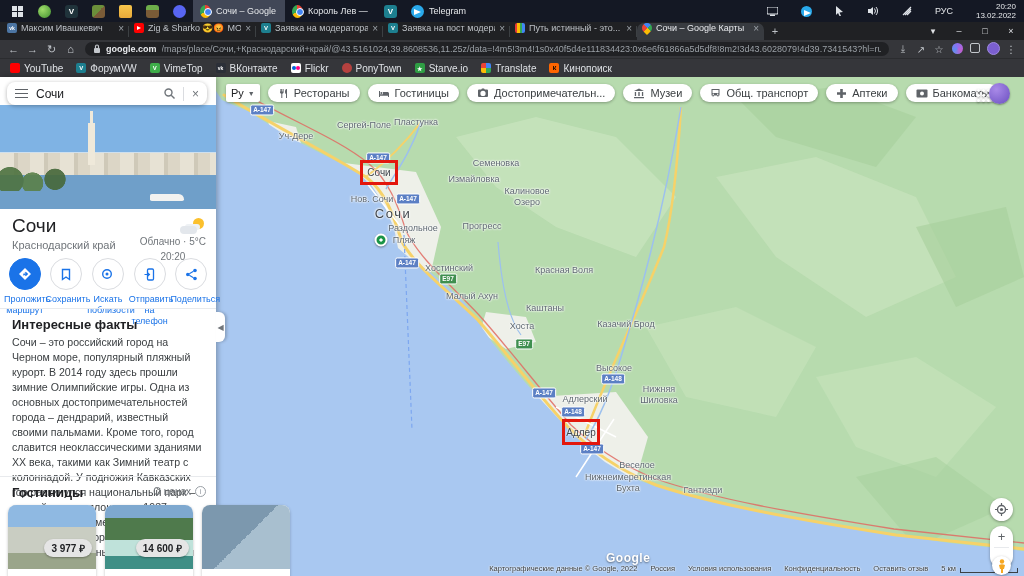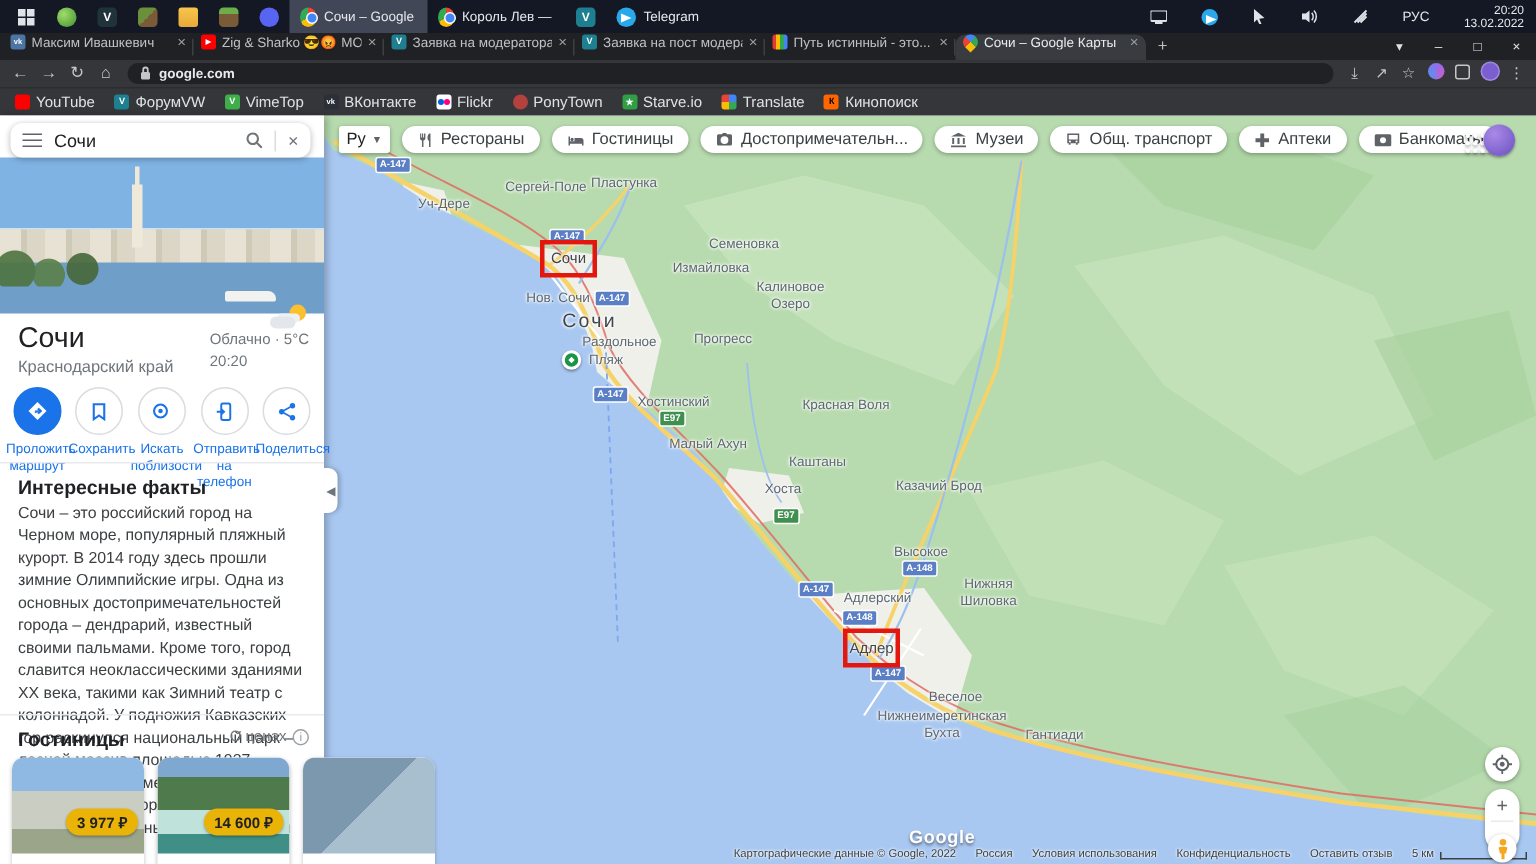--- a/index.html
+++ b/index.html
@@ -80,42 +80,42 @@
   .sdiv{width:1px;height:14px;background:#dadce0}
   .sx{color:#70757a;font-size:12px}
   .photo{position:absolute;left:0;top:28px;width:216px;height:104px;background:linear-gradient(#7fb3e4 0 45%,#cfe0ee 45% 52%,#b9c6b6 52% 66%,#6f9fc9 66%);overflow:hidden}
   .photo .bld{position:absolute;left:0;top:48px;width:216px;height:22px;background:repeating-linear-gradient(90deg,#e7e2d4 0 14px,#cfc9b8 14px 18px,#dcd6c6 18px 30px)}
   .photo .tower{position:absolute;left:88px;top:18px;width:7px;height:42px;background:#efe9da}
   .photo .spire{position:absolute;left:90px;top:6px;width:3px;height:14px;background:#efe9da}
   .photo .trees{position:absolute;left:-8px;bottom:18px;width:90px;height:26px;background:radial-gradient(circle at 20% 60%,#4e7340 18%,transparent 19%),radial-gradient(circle at 45% 70%,#5a8049 20%,transparent 21%),radial-gradient(circle at 70% 55%,#46683a 16%,transparent 17%);opacity:.9}
   .photo .boat{position:absolute;left:150px;bottom:8px;width:34px;height:7px;background:#f2f2f0;border-radius:2px 6px 2px 2px}
   .ptitle{position:absolute;left:12px;top:138px;font-size:19px;color:#202124}
   .psub{position:absolute;left:12px;top:162px;font-size:11px;color:#70757a}
-  .weather{position:absolute;right:10px;top:126px;text-align:left;font-size:10px;color:#70757a;line-height:1.5}
+  .weather{position:absolute;right:10px;top:141px;text-align:center;font-size:10px;color:#70757a;line-height:1.5}
   .wicon{position:relative;width:26px;height:16px;margin-left:auto}
   .wicon .sun{position:absolute;right:2px;top:0;width:11px;height:11px;border-radius:50%;background:#fbc02d}
   .wicon .cl{position:absolute;left:0;bottom:0;width:17px;height:8px;border-radius:6px;background:#e3e7ec;box-shadow:4px -3px 0 -1px #eef1f4}
   .actions{position:absolute;left:4px;top:181px;width:208px;display:flex}
   .actcol{width:41.6px;text-align:center}
   .actbtn{width:32px;height:32px;border-radius:50%;border:1px solid #dadce0;margin:0 auto 4px;display:flex;align-items:center;justify-content:center;background:#fff}
   .actbtn.primary{background:#1a73e8;border-color:#1a73e8}
   .actlbl{font-size:9px;color:#1a73e8;line-height:1.2}
   .pdiv{position:absolute;left:0;width:216px;height:1px;background:#e8eaed}
   .factsh{position:absolute;left:12px;top:240px;font-size:13px;font-weight:bold;color:#202124}
   .factst{position:absolute;left:12px;top:258px;width:192px;font-size:10.6px;color:#3c4043;line-height:1.42}
   .hotelh{position:absolute;left:12px;top:408px;font-size:13px;font-weight:bold;color:#202124}
   .prices{position:absolute;right:10px;top:409px;font-size:10px;color:#70757a;display:flex;align-items:center;gap:4px}
   .infoc{width:11px;height:11px;border:1px solid #9aa0a6;border-radius:50%;font-size:8px;color:#9aa0a6;display:flex;align-items:center;justify-content:center}
   .cards{position:absolute;left:8px;top:428px;display:flex;gap:9px}
   .card{width:88px;height:78px;border-radius:8px;overflow:hidden;position:relative;box-shadow:0 1px 3px rgba(0,0,0,.25);background:#fff;flex:0 0 auto}
   .cimg{height:64px}
   .cimg.city{background:linear-gradient(#8fb9e2 0 35%,#c9cdc2 35% 75%,#9aa58a 75%)}
   .cimg.pool{background:linear-gradient(#7ea8cf 0 20%,#4f7a4c 20% 55%,#bfe2da 55% 80%,#3f8f86 80%)}
   .cimg.building{background:linear-gradient(135deg,#7c98ae 0 50%,#a8bfcf 50%)}
-  .pricepill{position:absolute;right:4px;top:34px;background:#eab308;border-radius:12px;padding:2px 7px;font-size:10px;font-weight:bold;color:#202124;box-shadow:0 1px 2px rgba(0,0,0,.3)}
+  .pricepill{position:absolute;right:4px;top:34px;background:#e5e5e5;border-radius:12px;padding:2px 7px;font-size:10px;font-weight:bold;color:#202124;box-shadow:0 1px 2px rgba(0,0,0,.3)}
   .collapse{position:absolute;left:216px;top:235px;width:9px;height:30px;background:#fff;border-radius:0 6px 6px 0;box-shadow:2px 0 3px rgba(0,0,0,.2);z-index:7;display:flex;align-items:center;justify-content:center;font-size:8px;color:#70757a}
 
   
   .chips{position:absolute;left:10px;top:7px;display:flex;gap:8px;z-index:5;}
   .langbox{background:#fff;border-radius:2px;box-shadow:0 1px 3px rgba(0,0,0,.3);font-size:11px;color:#202124;padding:2px 5px;display:flex;gap:4px;align-items:center}
   .caret{font-size:7px;color:#5f6368}
   .chip{background:#fff;border-radius:12px;box-shadow:0 1px 3px rgba(0,0,0,.3);font-size:11px;color:#3c4043;padding:3px 10px;display:flex;gap:5px;align-items:center;white-space:nowrap}
   .chip svg{display:block}
   .dotgrid{position:absolute;right:44px;top:12px;width:3px;height:3px;background:#fff;border-radius:50%;z-index:5;
     box-shadow:0 5px #fff,0 10px #fff,5px 0 #fff,5px 5px #fff,5px 10px #fff,10px 0 #fff,10px 5px #fff,10px 10px #fff,0 0 #fff;filter:drop-shadow(0 1px 1px rgba(0,0,0,.4))}
@@ -261,20 +261,21 @@
     <span class="nav">←</span>
     <span class="nav">→</span>
     <span class="nav">↻</span>
     <span class="nav">⌂</span>
     <div class="urlpill">
       <svg width="8" height="10">
           <rect x="1" y="4" width="6" height="5" rx="1" fill="#c3c7cc"></rect>
           <path d="M2.5,4 V2.5 a1.5,1.5 0 0 1 3,0 V4" stroke="#c3c7cc" fill="none" stroke-width="1.2"></path>
         </svg>
       <span class="dom">google.com</span>
+        <span class="pth">/maps/place/Сочи,+Краснодарский+край/@43.5161024,39.8608536,11.25z/data=!4m5!3m4!1s0x40f5d4e111834423:0x6e6f61866a5d5df8!8m2!3d43.6028079!4d39.7341543?hl=ru</span>
     </div>
     <span class="act">⤓</span>
     <span class="act">↗</span>
     <span class="act">☆</span>
     <span class="act"><span class="ext-dot" style="display:inline-block"></span></span>
     <span class="act"><span class="side-sq" style="display:inline-block"></span></span>
     <span class="act"><span class="avatar-s" style="display:inline-block"></span></span>
     <span class="act">⋮</span>
   </div>
 

